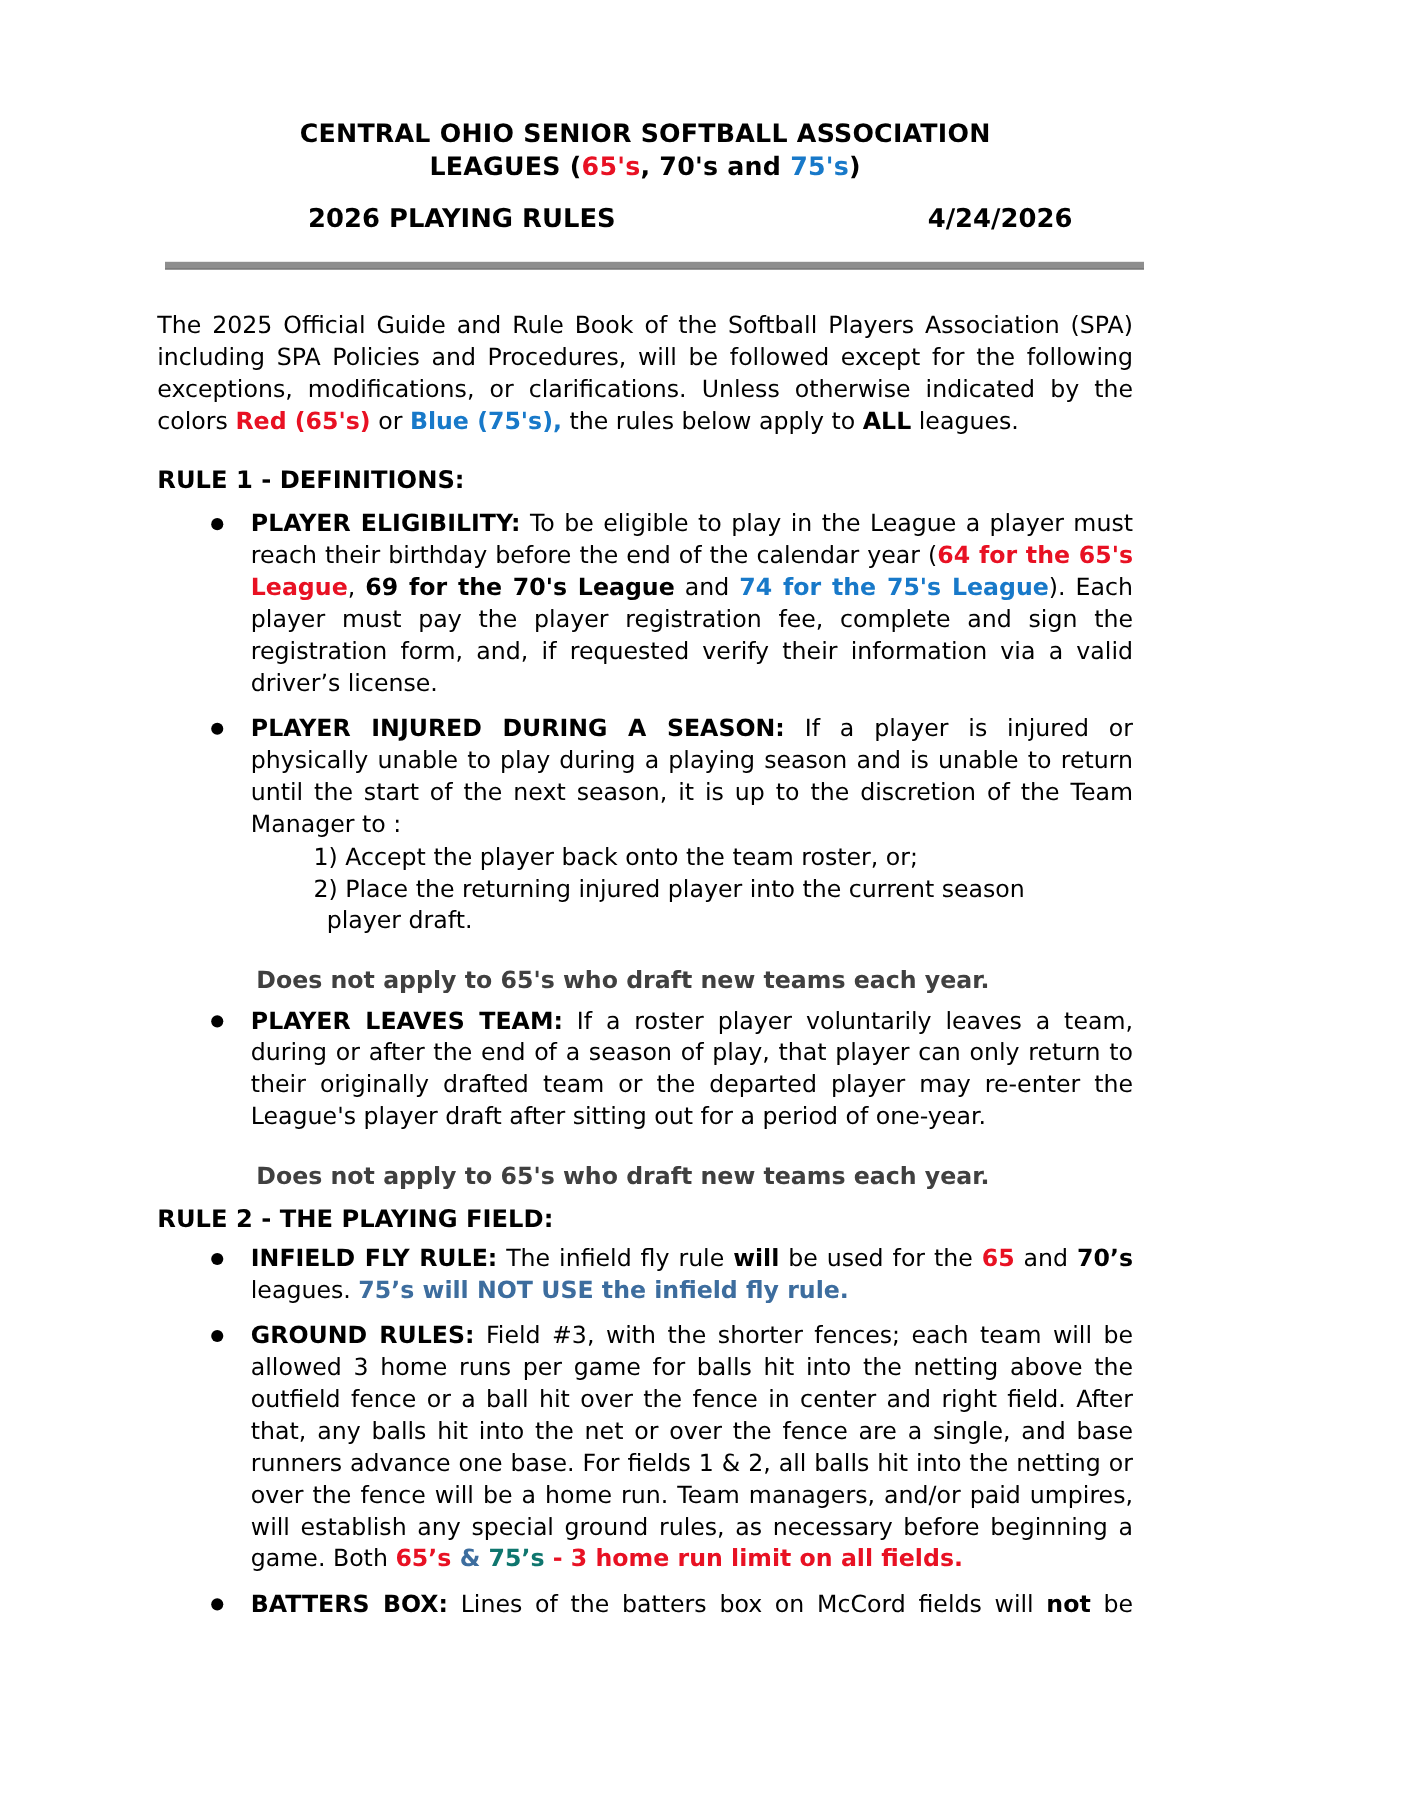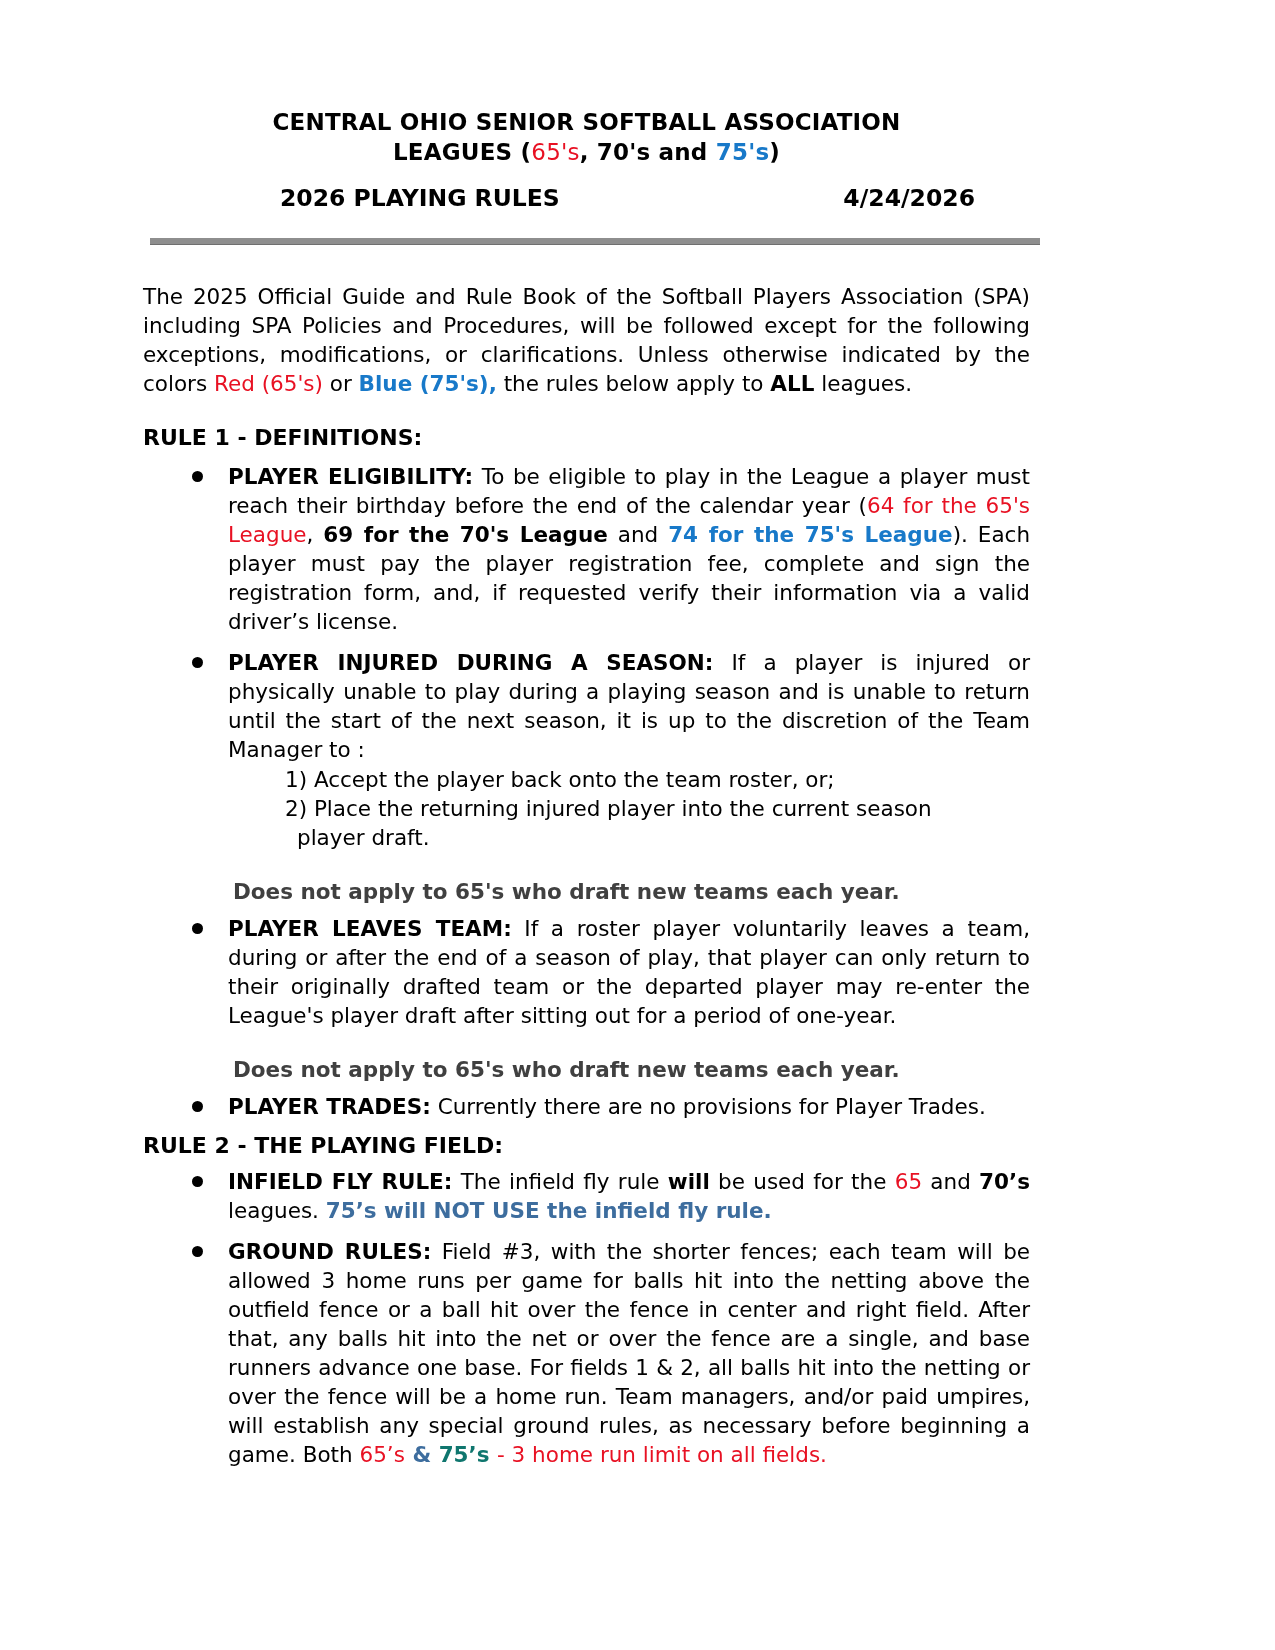--- a/index.html
+++ b/index.html
@@ -17,21 +17,21 @@
   .intro { margin-top:37px; text-align:justify; }
   .section-heading { font-weight:700; font-size:22px; margin-top:25px; line-height:30px; }
   ul.bullets { list-style:none; }
   ul.bullets > li { position:relative; padding-left:85px; margin-top:12px; }
   ul.bullets > li .dot { position:absolute; left:49px; top:9px; width:11px; height:11px; border-radius:50%; background:#000; }
   .b-text { text-align:justify; }
   .sub-list { margin-left:57px; margin-top:1px; width:690px; }
   .sub-item { padding-left:12px; text-indent:-12px; }
   .note { color:#404040; font-weight:700; padding-left:5px; text-align:left;margin-top:25px; }
   .run-b  { font-weight:700; }
-  .run-rb { font-weight:400; color:#e81123; }
+  .run-rb { font-weight:700; color:#e81123; }
   .run-bb { font-weight:700; color:#1879c9; }
   .run-sb { font-weight:700; color:#3d6d9e; }
   .run-lb { font-weight:700; color:#0f766e; }
   .page-number { position:absolute; top:1546px; left:143px; width:887px; text-align:center; font-size:22px; }
 </style>
 </head>
 <body>
 
 <div class="page">
 
@@ -60,24 +60,20 @@
         <div class="sub-item">1) Accept the player back onto the team roster, or;</div>
         <div class="sub-item">2) Place the returning injured player into the current season player draft.</div>
       </div>
       <div class="note">Does not apply to 65's who draft new teams each year.</div>
     </li>
     <li style="margin-top:8px;">
       <span class="dot"></span>
       <div class="b-text"><span class="run-b">PLAYER LEAVES TEAM:</span><span> If a roster player voluntarily leaves a team, during or after the end of a season of play, that player can only return to their originally drafted team or the departed player may re-enter the League's player draft after sitting out for a period of one-year.</span></div>
       <div class="note">Does not apply to 65's who draft new teams each year.</div>
     </li>
-    <li style="margin-top:8px;">
-      <span class="dot"></span>
-      <div class="b-text"><span class="run-b">PLAYER TRADES:</span><span> Currently there are no provisions for Player Trades.</span></div>
-    </li>
   </ul>
 
   <div class="section-heading" style="margin-top:10px;">RULE 2 - THE PLAYING FIELD:</div>
   <ul class="bullets">
     <li style="margin-top:6px;">
       <span class="dot"></span>
       <div class="b-text"><span class="run-b">INFIELD FLY RULE:</span><span> The infield fly rule </span><span class="run-b">will</span><span> be used for the </span><span class="run-rb">65</span><span> and </span><span class="run-b">70’s</span><span> leagues.  </span><span class="run-sb">75’s will NOT USE the infield fly rule.</span></div>
     </li>
     <li>
       <span class="dot"></span>

